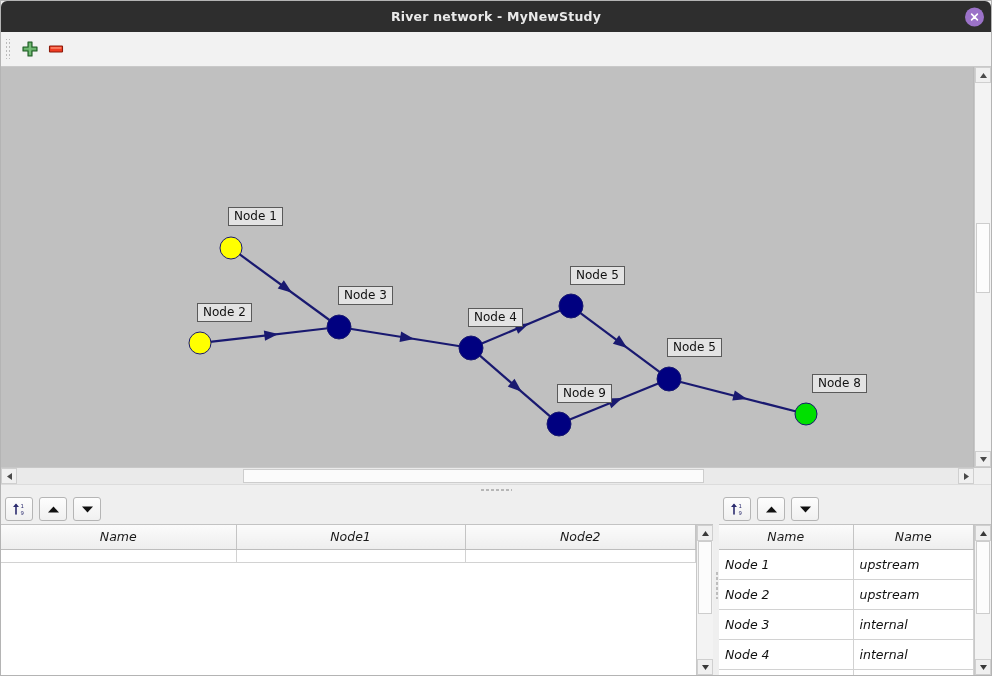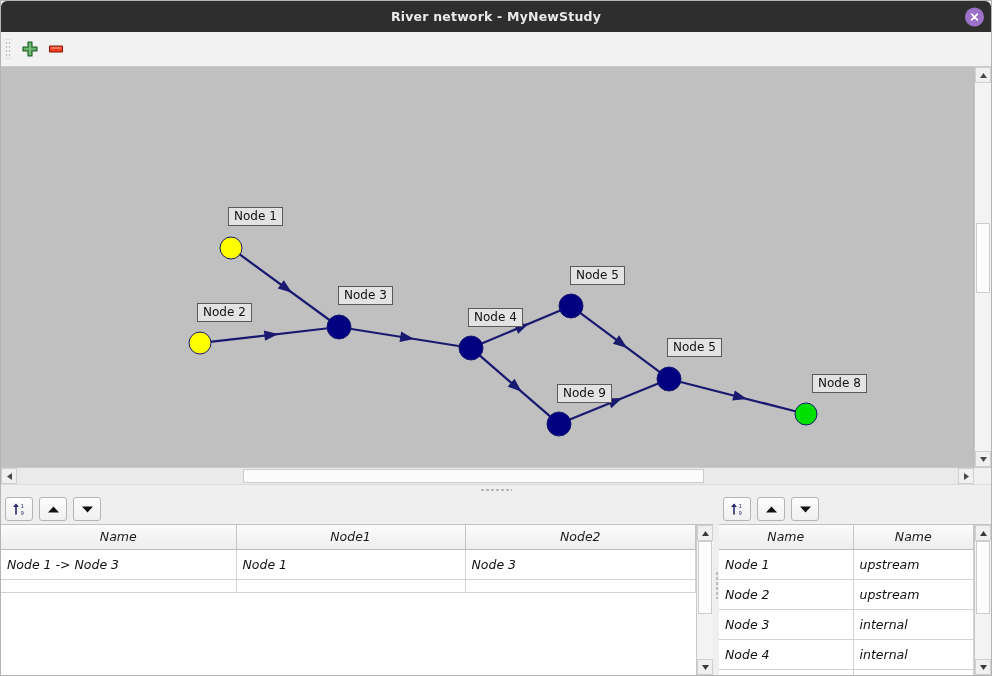--- a/index.html
+++ b/index.html
@@ -383,25 +383,20 @@
               </colgroup>
             <thead>
                 <tr id="branch-head">
                   <th>Name</th>
                   <th>Node1</th>
                   <th>Node2</th>
                 </tr>
               </thead>
             <tbody id="branch-body">
                 <tr>
-                  <td>Node 1 -&gt; Node 3</td>
-                  <td>Node 1</td>
-                  <td>Node 3</td>
-                </tr>
-                <tr>
                   <td class="empty"></td>
                   <td class="empty"></td>
                   <td class="empty"></td>
                 </tr>
               </tbody>
           </table>
         </div>
         <div class="vsb" style="height:100%">
           <div class="sb-arrow">
             <svg width="9" height="7" viewBox="0 0 9 7">

